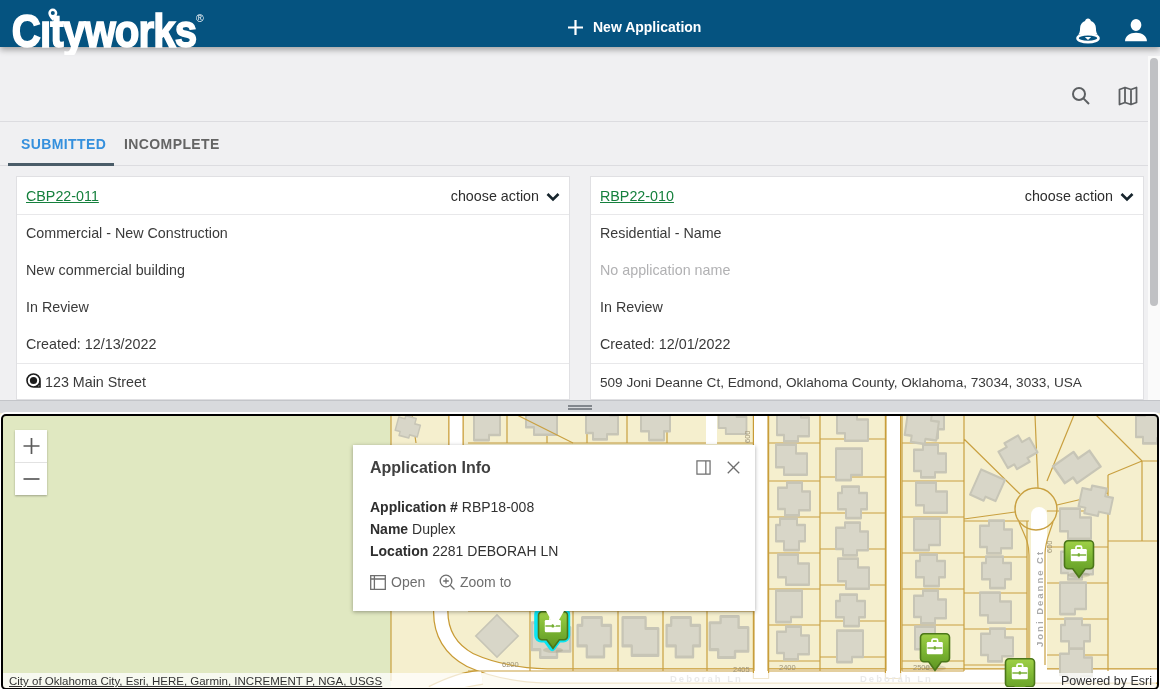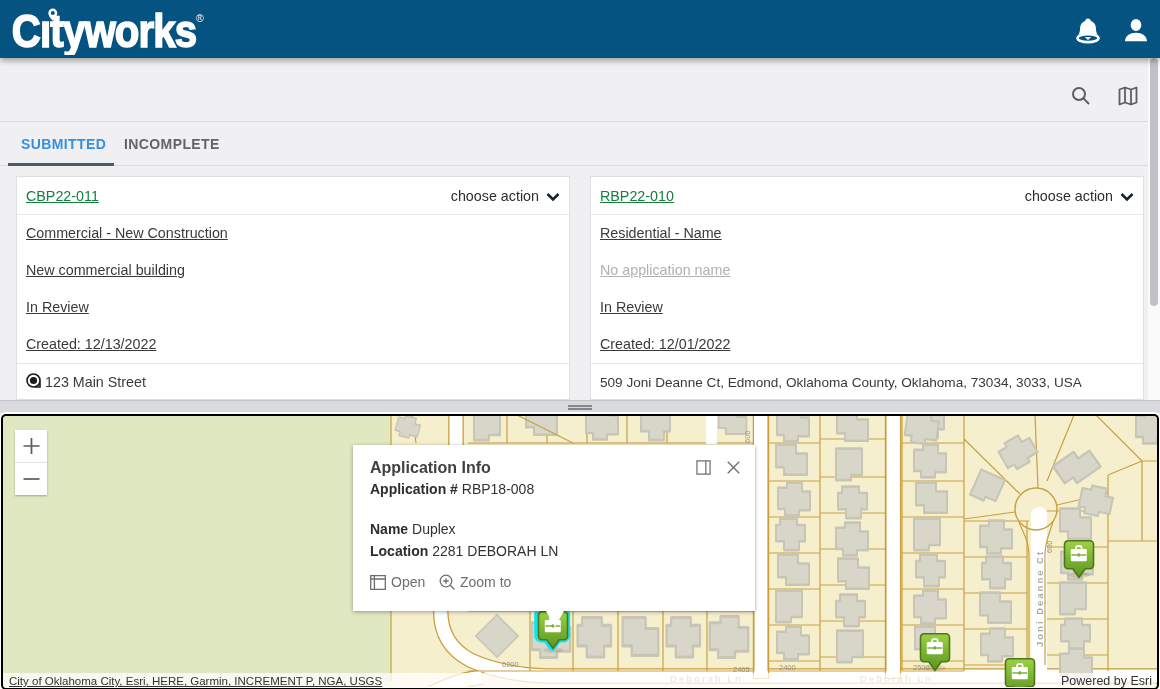--- a/index.html
+++ b/index.html
@@ -1,37 +1,37 @@
 <!DOCTYPE html>
 <html><head>
 <meta charset="utf-8">
 <style>
   * { margin:0; padding:0; box-sizing:border-box; }
   html,body { width:1160px; height:689px; overflow:hidden; font-family:"Liberation Sans", sans-serif; background:#f0f0f2; }
   .abs { position:absolute; }
   
-  #header { position:absolute; left:0; top:0; width:1160px; height:58px; background:#055380; box-shadow:0 3px 6px rgba(0,0,0,.32); z-index:30; }
+  #header { position:absolute; left:0; top:0; width:1160px; height:47px; background:#055380; box-shadow:0 3px 6px rgba(0,0,0,.32); z-index:30; }
   #logo { position:absolute; left:11px; top:3px; }
   #newapp { position:absolute; left:567px; top:0; height:55px; line-height:55px; color:#fff; font-size:14px; font-weight:bold; }
   #newapp svg { vertical-align:-4px; margin-right:9px; }
   .hicon { position:absolute; top:16px; width:28px; height:28px; }
   
   #panel { position:absolute; left:0; top:56px; width:1160px; height:344px; background:#f0f0f2; }
   #toolline { position:absolute; left:0; top:65px; width:1148px; border-top:1px solid #dcdce0; }
   #tabline  { position:absolute; left:0; top:109px; width:1148px; border-top:1px solid #dcdce0; }
   .tab { position:absolute; top:80px; font-size:14px; font-weight:bold; letter-spacing:.4px; }
   #tabu { position:absolute; left:8px; top:107px; width:106px; height:3px; background:#4a5c68; }
   
   .card { position:absolute; top:120px; height:224px; background:#fff; border:1px solid #e0e0e3; }
   .chead { position:relative; height:38px; border-bottom:1px solid #e8e8ea; }
   .clink { position:absolute; left:9px; top:11px; font-size:14.3px; color:#15803d; text-decoration:underline; }
   .choose { position:absolute; right:8px; top:11px; font-size:14.3px; color:#2d2d2d; }
   .choose svg { vertical-align:-4px; margin-left:6px; }
   .crow { position:relative; height:37px; }
-  .crow span { position:absolute; left:9px; top:10px; font-size:14.3px; color:#3a3a3a;text-decoration:underline; }
+  .crow span { position:absolute; left:9px; top:10px; font-size:14.3px; color:#3a3a3a; }
   .cfoot { position:relative; height:37px; border-top:1px solid #e8e8ea; }
   .cfoot span { position:absolute; left:9px; top:10px; font-size:14.3px; color:#3a3a3a; white-space:nowrap; }
   .muted { color:#b1b1b3 !important; }
   
   #sbar { position:absolute; left:1148px; top:56px; width:12px; height:344px; background:#fafafa; }
   #sthumb { position:absolute; left:2px; top:2px; width:8px; height:248px; background:#c0c1c4; border-radius:5px; }
   
   #split { position:absolute; left:0; top:400px; width:1160px; height:13px; background:#d8dadd; border-top:1px solid #c3c5c9; }
   #split .grip { position:absolute; left:568px; top:4px; width:24px; height:1.5px; background:#82878d; }
   
@@ -53,20 +53,23 @@
 </style>
 </head>
 <body>
 
 <div id="header">
   <div id="logo"><svg width="210" height="52" viewBox="0 0 210 52">
     <text x="1" y="44" font-family="Liberation Sans" font-weight="bold" font-size="46" letter-spacing="-1" fill="#fff" stroke="#fff" stroke-width="1.6" transform="scale(0.875,1)">Cıtyworks</text>
     <path fill="#fff" d="M41.8 5.6 a4.5 4.5 0 0 1 4.5 4.5 c0 3.4 -4.5 7.8 -4.5 7.8 s-4.5 -4.4 -4.5 -7.8 A4.5 4.5 0 0 1 41.8 5.6 z M41.8 8.1 a2 2 0 1 0 0 4 a2 2 0 0 0 0 -4 z"></path>
     <text x="185" y="19" font-family="Liberation Sans" font-size="10.5" fill="#fff">®</text>
   </svg></div>
+  <div id="newapp"><svg width="17" height="17" viewBox="0 0 17 17">
+        <path d="M8.5 1 V16 M1 8.5 H16" stroke="#fff" stroke-width="2.2"></path>
+      </svg>New Application</div>
   <svg class="hicon" style="left:1074px" width="24" height="24" viewBox="0 0 24 24">
       <path fill="#fff" d="M12 2.2 c1.3 0 2.3 .9 2.5 2.1 2.6 .9 4.3 3.2 4.3 6.2 0 3.3 .8 4.6 1.7 5.4 H3.5 c.9 -.8 1.7 -2.1 1.7 -5.4 0 -3 1.7 -5.3 4.3 -6.2 .2 -1.2 1.2 -2.1 2.5 -2.1 z"></path>
       <ellipse cx="12" cy="19" rx="9" ry="3.4" fill="none" stroke="#fff" stroke-width="2.2"></ellipse>
       <path fill="#fff" d="M9.3 18 h5.4 l-2.7 2.6 z"></path>
     </svg>
   <svg class="hicon" style="left:1122px" width="24" height="24" viewBox="0 0 24 24">
       <path fill="#fff" d="M12 2.6 a4.6 5.1 0 0 1 4.6 5.1 A4.6 5.1 0 0 1 12 12.8 4.6 5.1 0 0 1 7.4 7.7 4.6 5.1 0 0 1 12 2.6 z M12 14.4 c5.2 0 9.4 2.9 9.4 7.2 H2.6 c0 -4.3 4.2 -7.2 9.4 -7.2 z"></path>
     </svg>
 </div>
 
@@ -267,21 +270,21 @@
   </div>
 
   <div id="popup">
     <h1>Application Info</h1>
     <svg class="abs" style="left:343px;top:15px" width="15" height="15" viewBox="0 0 16 16">
         <path fill="none" stroke="#6e6e6e" stroke-width="1.3" d="M1 1 H15 V15 H1 Z M10.5 1 V15"></path>
       </svg>
     <svg class="abs" style="left:373px;top:15px" width="15" height="15" viewBox="0 0 17 17">
         <path stroke="#6e6e6e" stroke-width="1.5" d="M2 2 L15 15 M15 2 L2 15"></path>
       </svg>
-    <div class="pfld" style="top:36px"><b>Application #</b> RBP18-008</div>
+    <div class="pfld" style="top:54px"><b>Application #</b> RBP18-008</div>
     <div class="pfld" style="top:76px"><b>Name</b> Duplex</div>
     <div class="pfld" style="top:98px"><b>Location</b> 2281 DEBORAH LN</div>
     <div class="pact" style="left:38px">Open</div>
     <svg class="abs" style="left:17px;top:130px" width="16" height="15" viewBox="0 0 16 15">
         <path fill="none" stroke="#6e6e6e" stroke-width="1.3" d="M.7 .7 H15.3 V14.3 H.7 Z M.7 4 H15.3 M4.4 .7 V14.3"></path>
       </svg>
     <div class="pact" style="left:107px">Zoom to</div>
     <svg class="abs" style="left:86px;top:129px" width="17" height="17" viewBox="0 0 17 17">
         <circle cx="7" cy="7" r="5.8" fill="none" stroke="#6e6e6e" stroke-width="1.3"></circle>
         <path stroke="#6e6e6e" stroke-width="1.3" d="M7 4.2 V9.8 M4.2 7 H9.8 M11.3 11.3 L15.5 15.5"></path>

